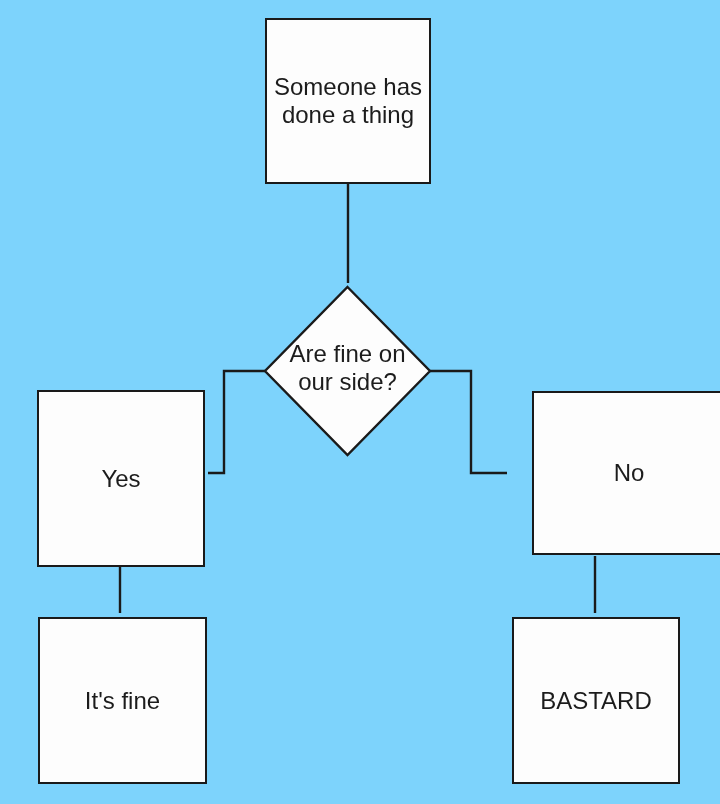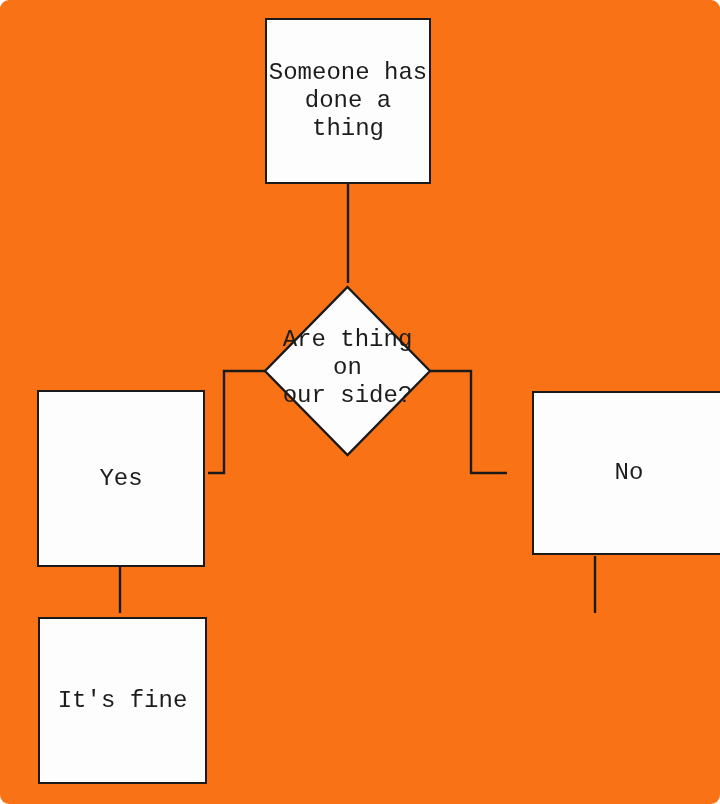--- a/index.html
+++ b/index.html
@@ -4,25 +4,24 @@
 <style>
   html, body {
     margin: 0;
     padding: 0;
     background: #ffffff;
   }
   .canvas {
     position: relative;
     width: 720px;
     height: 804px;
-    background: #f97316;
-    font-family: Liberation Mono, monospace;
+    background: #7dd3fc;
+    font-family: Liberation Sans, sans-serif;
     color: #1c1c1c;
     overflow: hidden;
-    border-radius: 9px;
   }
   .wires {
     position: absolute;
     left: 0;
     top: 0;
     width: 720px;
     height: 804px;
   }
   .wires path {
     fill: none;
@@ -93,30 +92,33 @@
 
     <polygon class="diamond" points="347.5,287 430,371 347.5,455 265,371" stroke="#1a1a1a"></polygon>
   </svg>
 
   <div class="node node-start">
     <span class="node-label">Someone has
 done a thing</span>
   </div>
 
   <div class="diamond-label">
-    <span class="diamond-label-text">Are thing on
+    <span class="diamond-label-text">Are fine on
 our side?</span>
   </div>
 
   <div class="node node-yes">
     <span class="node-label">Yes</span>
   </div>
 
   <div class="node node-no">
     <span class="node-label">No</span>
   </div>
 
   <div class="node node-fine">
     <span class="node-label">It's fine</span>
   </div>
 
+  <div class="node node-bastard">
+    <span class="node-label">BASTARD</span>
+  </div>
 
 </div>
 
 </body></html>

